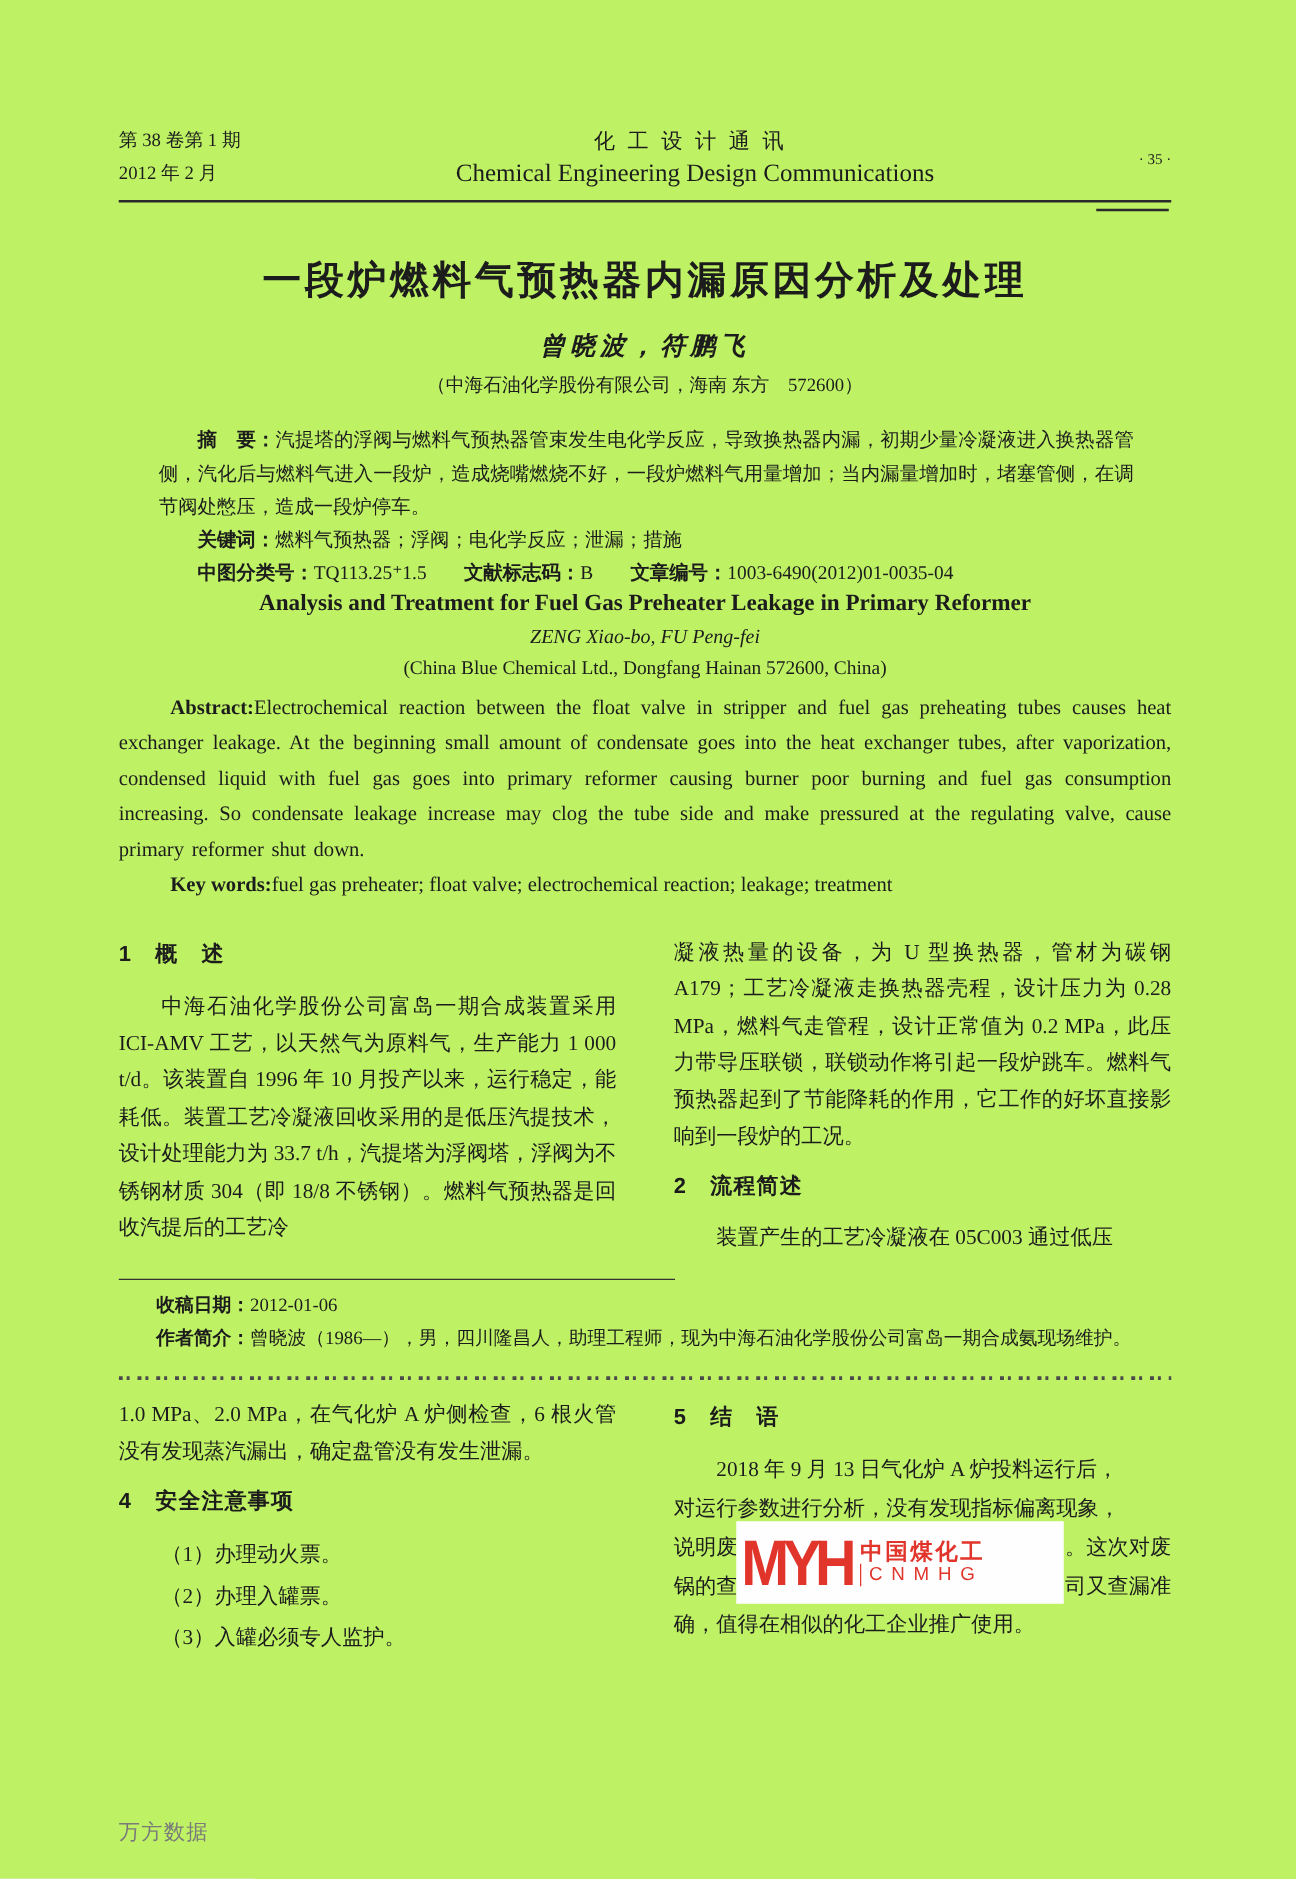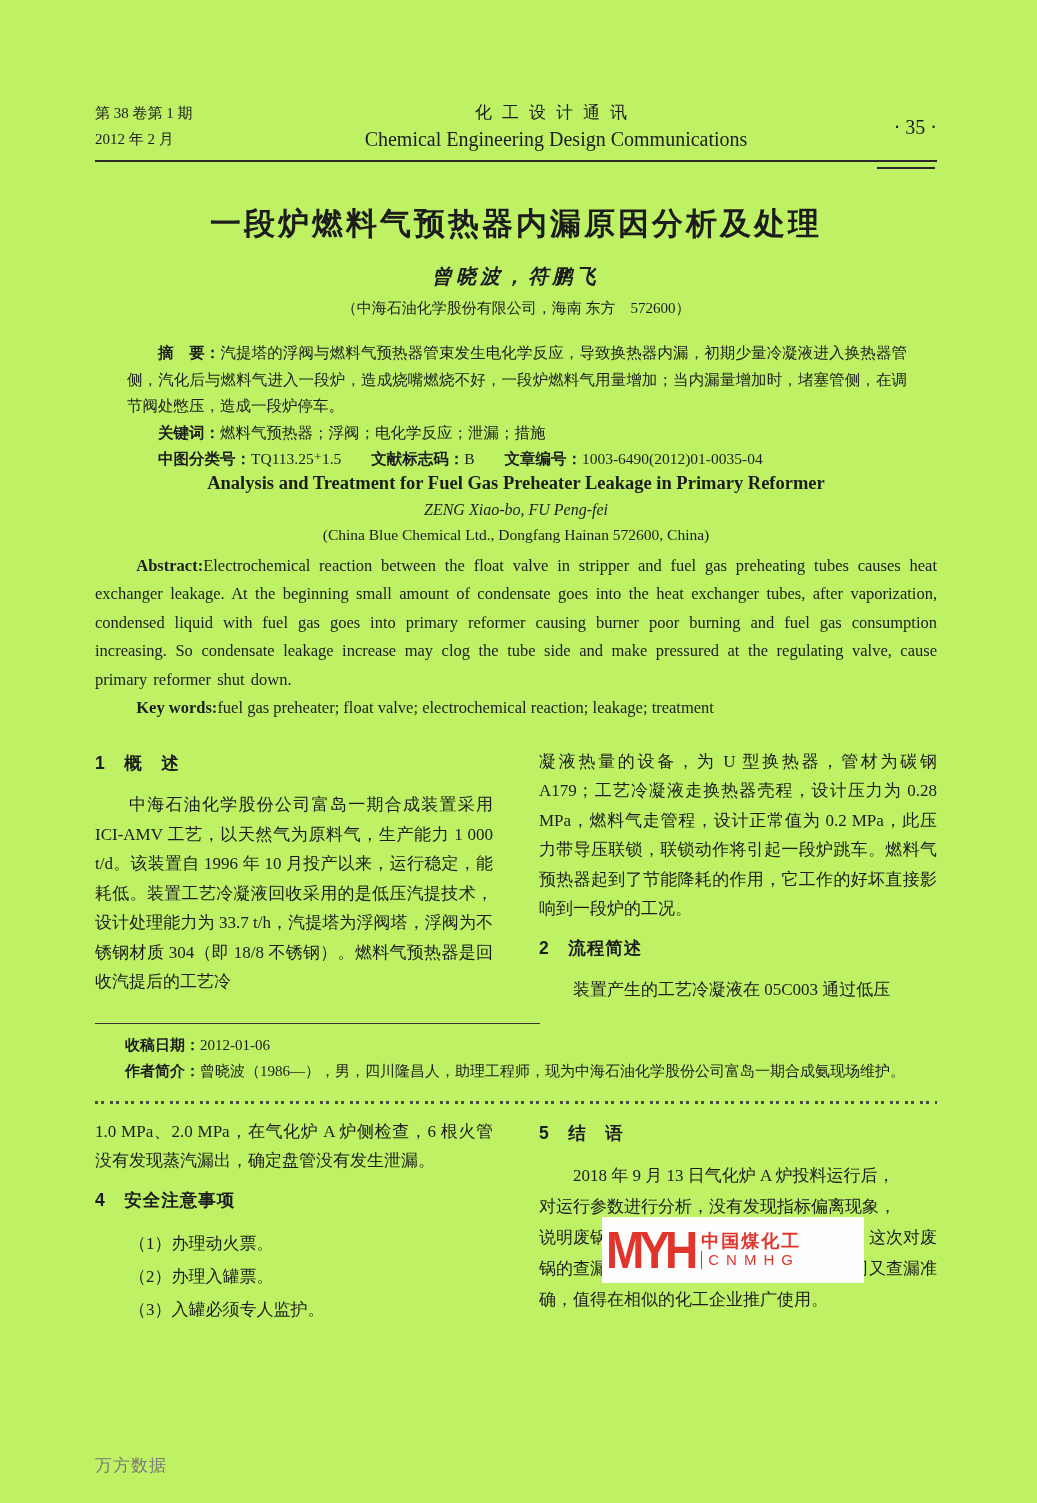--- a/index.html
+++ b/index.html
@@ -13,21 +13,21 @@
     font-family:"Liberation Serif","DejaVu Serif",serif;
     padding:100px 100px 0 95px;
     overflow:hidden;
   }
   
   .header { display:flex; align-items:flex-start; }
   .h-left { width:170px; font-size:15px; line-height:26px; }
   .h-center { flex:1; text-align:center; }
   .jcn { font-size:17px; letter-spacing:10px; line-height:26px; }
   .jen { font-size:20px; line-height:26px; }
-  .h-right { width:90px; text-align:right; font-size:20px; line-height:26px; padding-top:14px; }
+  .h-right { width:90px; text-align:right; font-size:12px; line-height:26px; padding-top:14px; }
   .header-rule { margin-top:8px; border-bottom:2.5px solid #2a2a2a; }
   .header-subrule { width:58px; height:2px; background:#2a2a2a; margin:5px 2px 0 auto; }
 
   
   .title { text-align:center; font-size:31px; font-weight:bold; letter-spacing:3px; margin-top:34px;
            font-family:"Liberation Sans","DejaVu Sans",sans-serif; }
   .authors { text-align:center; font-size:20px; font-style:italic; font-weight:bold; margin-top:18px; letter-spacing:4px; }
   .affiliation { text-align:center; font-size:15px; margin-top:9px; }
 
   .cn-abs-block { margin:22px 30px 0 32px; font-size:15.5px; line-height:26.5px; text-align:justify; }
@@ -64,21 +64,21 @@
 
   
   .bottom-cols { margin-top:10px; }
   .s4-items p { text-indent:2em; line-height:33px; }
   .s5-body { position:relative; }
   .s5-body .line { min-height:31px; line-height:31px; white-space:pre-wrap; }
   .s5-body .line.first { text-indent:2em; }
   .s5-body .line.split { display:flex; justify-content:space-between; }
 
   
-  .watermark { position:absolute; top:57px; left:63px; width:262px; height:66px;
+  .watermark { position:absolute; top:57px; left:50px; width:262px; height:66px;
     background:#fefefe; display:flex; align-items:center; gap:8px; padding:2px 4px; }
   .wm-logo { color:#e1352b; font-family:"Liberation Sans","DejaVu Sans",sans-serif;
     font-weight:900; font-size:46px; line-height:1; letter-spacing:-5px; transform:scaleY(1.12); }
   .wm-cn { color:#e1352b; font-family:"Liberation Sans","DejaVu Sans",sans-serif;
     font-weight:bold; font-size:18px; letter-spacing:2px; line-height:1.15; }
   .wm-en { color:#e1352b; font-family:"Liberation Sans","DejaVu Sans",sans-serif;
     font-size:15px; letter-spacing:7px; line-height:1.2; border-left:1px solid #e1352b; padding-left:6px; }
 
   
   .page-footer { position:absolute; left:95px; bottom:26px; color:#7a7a7a; font-size:17px; letter-spacing:1px; }

